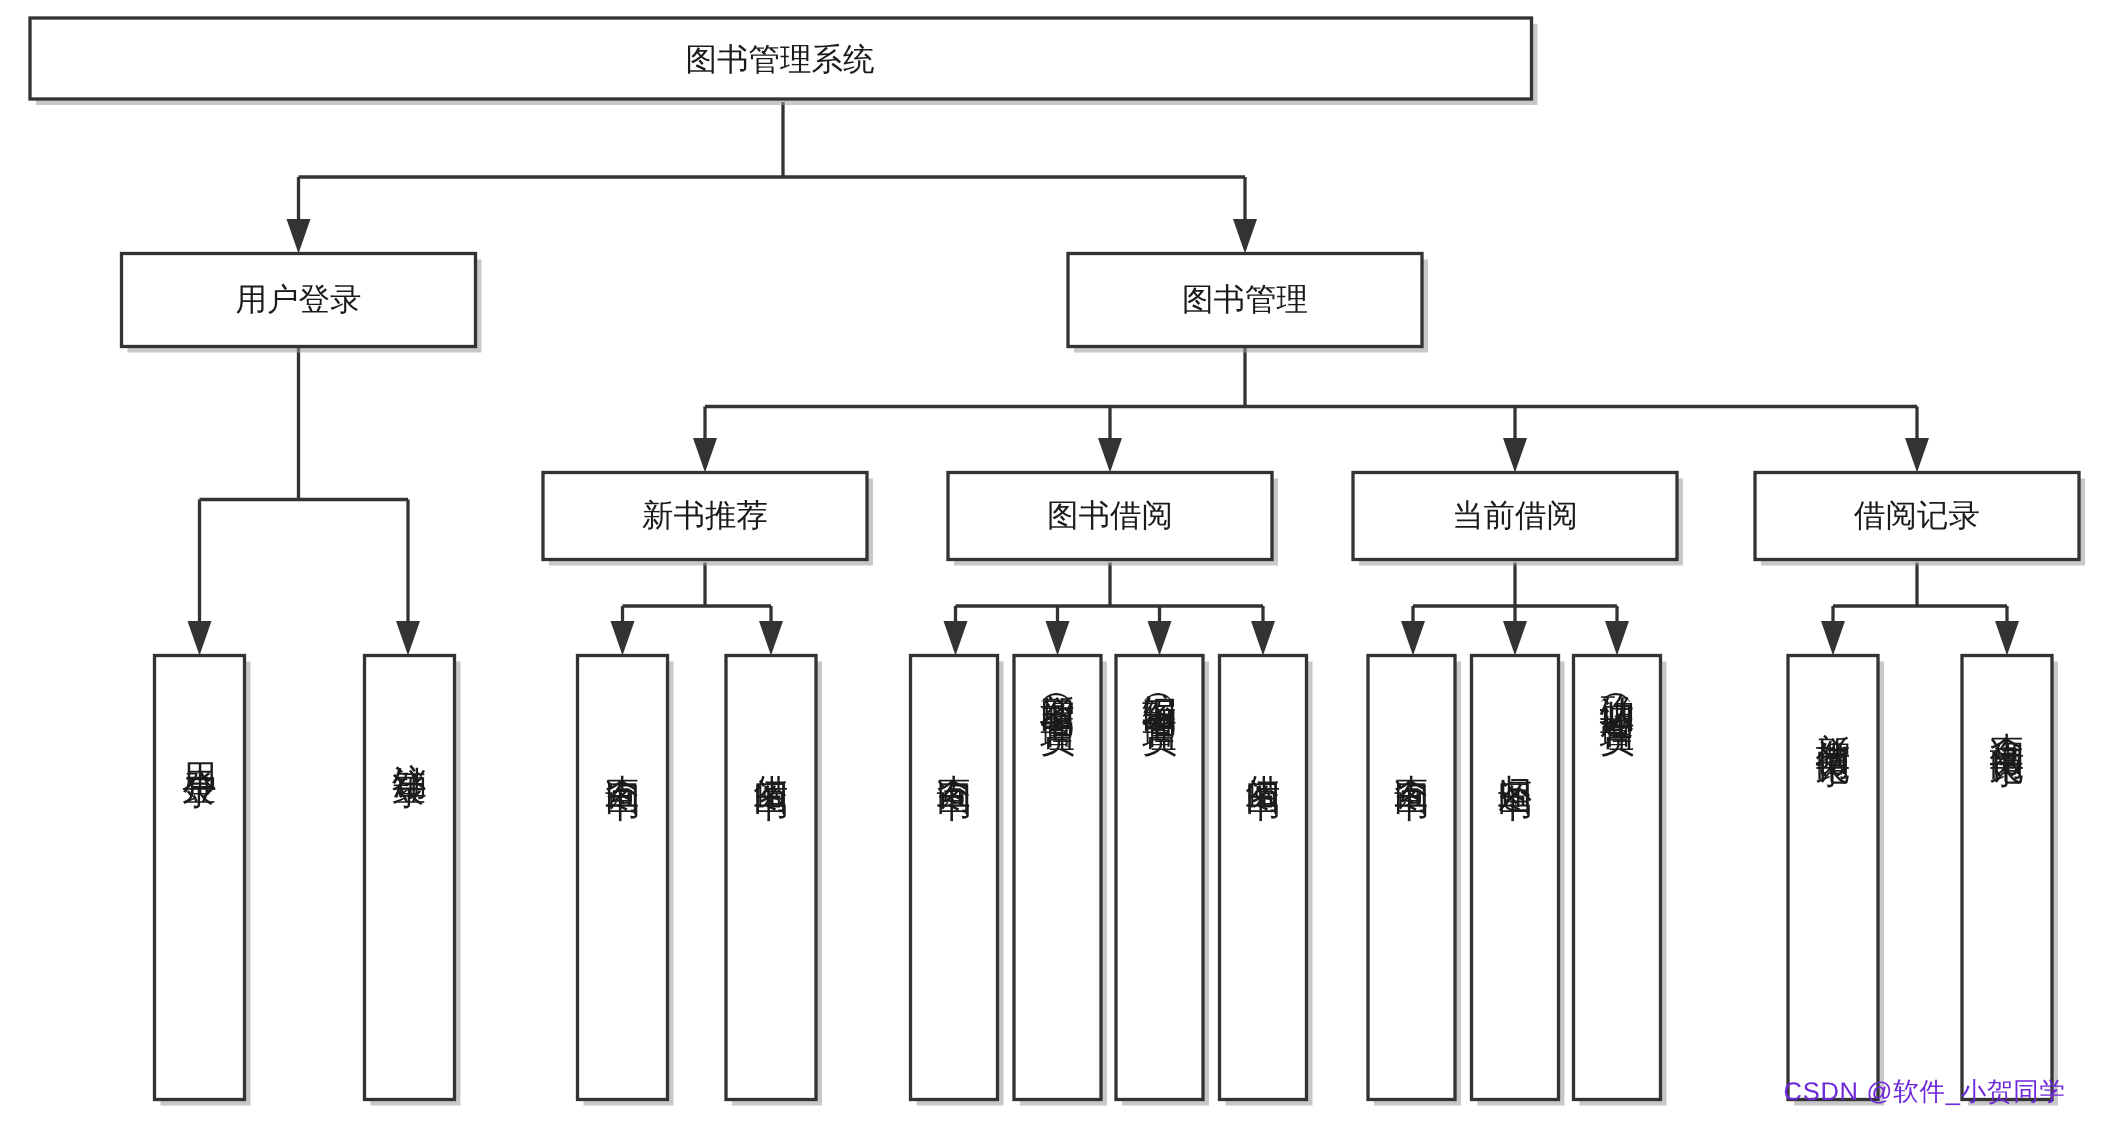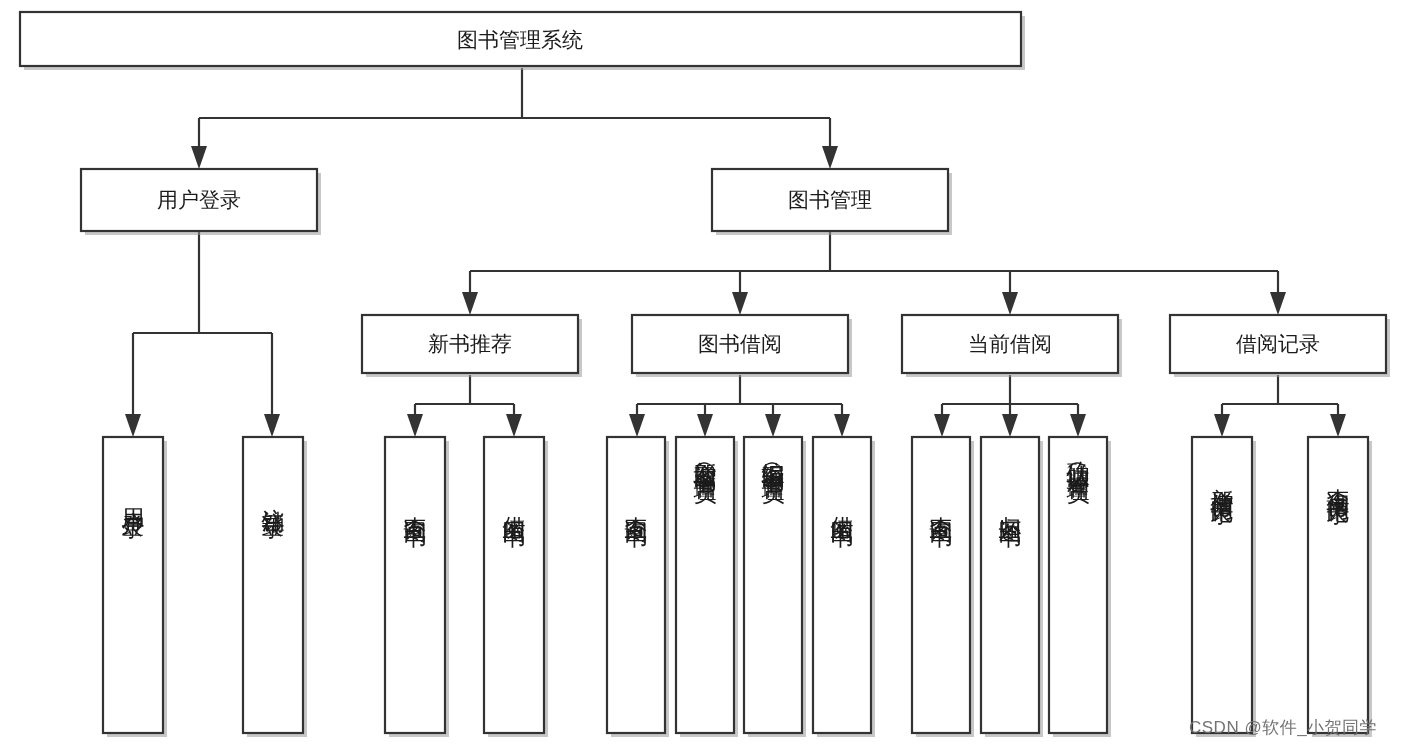--- a/index.html
+++ b/index.html
@@ -66,21 +66,21 @@
     letter-spacing: 3px;
     color: #1b1b1b;
     white-space: nowrap;
   }
   .watermark {
     position: absolute;
     left: 1189px;
     top: 716px;
     font-family: "Liberation Sans", "DejaVu Sans", sans-serif;
     font-size: 17px;
-    color: #737373;
+    color: #6d28d9;
     white-space: nowrap;
     letter-spacing: 0.5px;
   }
 </style>
 </head>
 <body>
 
 <div id="diagram-root">
 
   <svg class="diagram" viewBox="0 0 1405 747">

